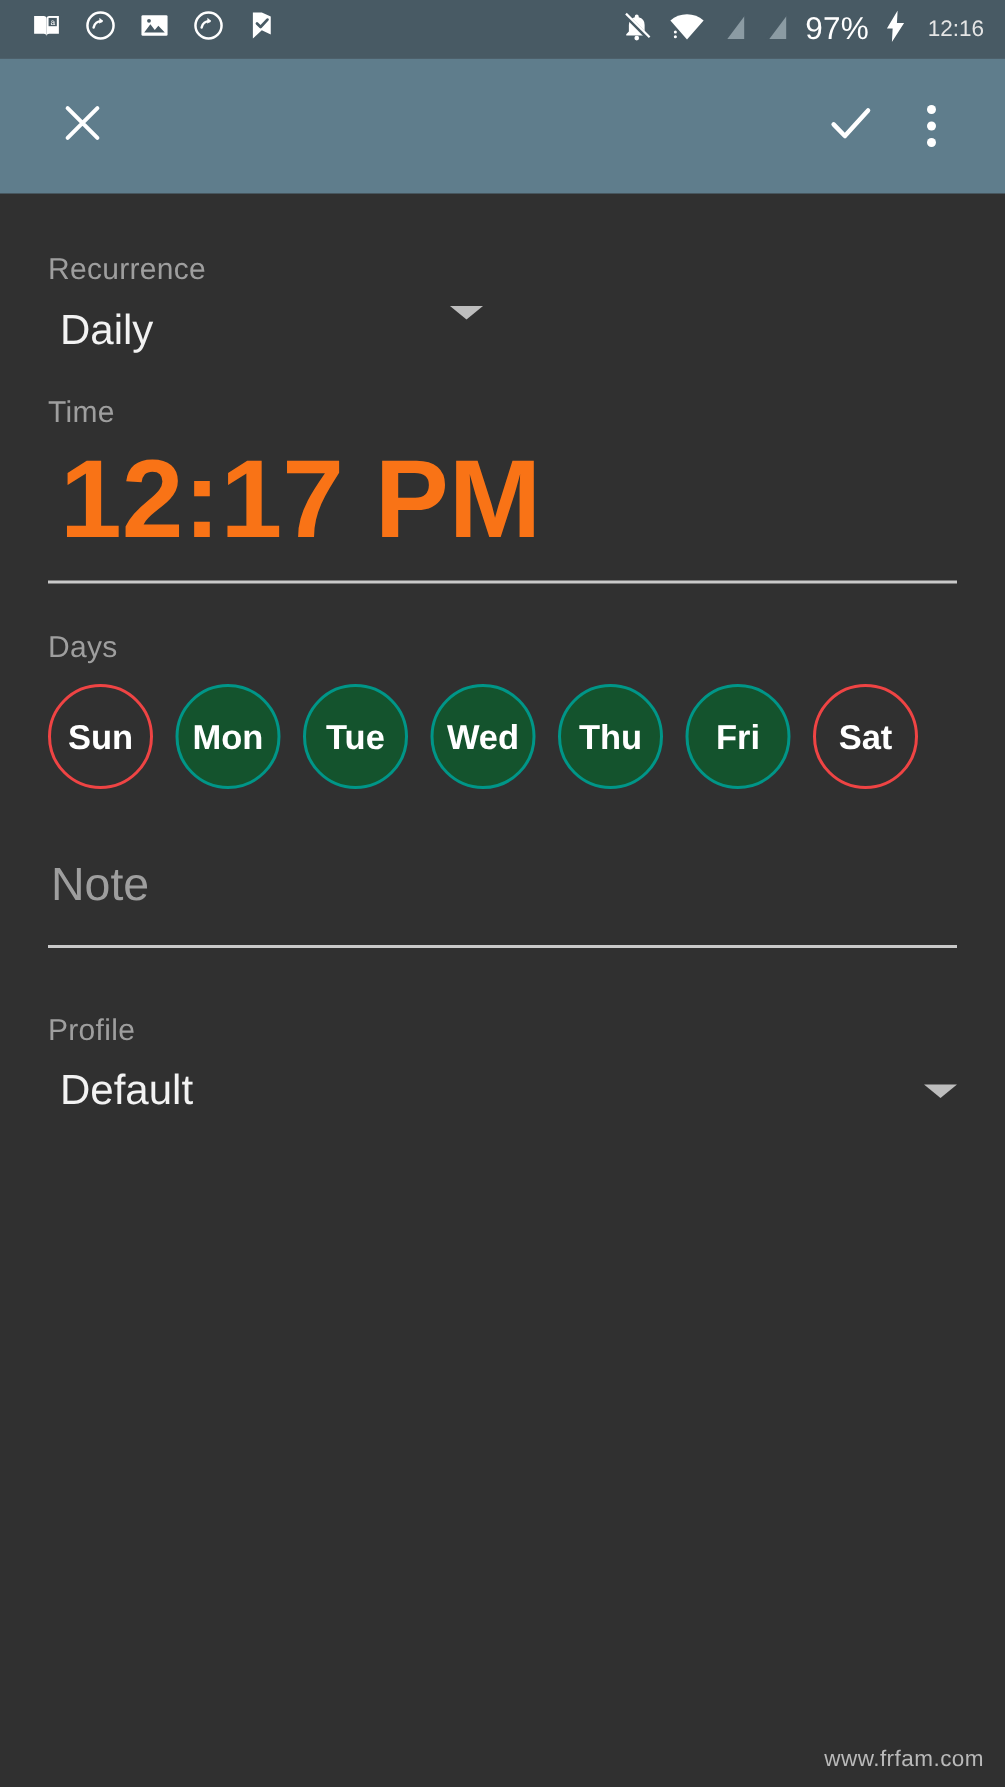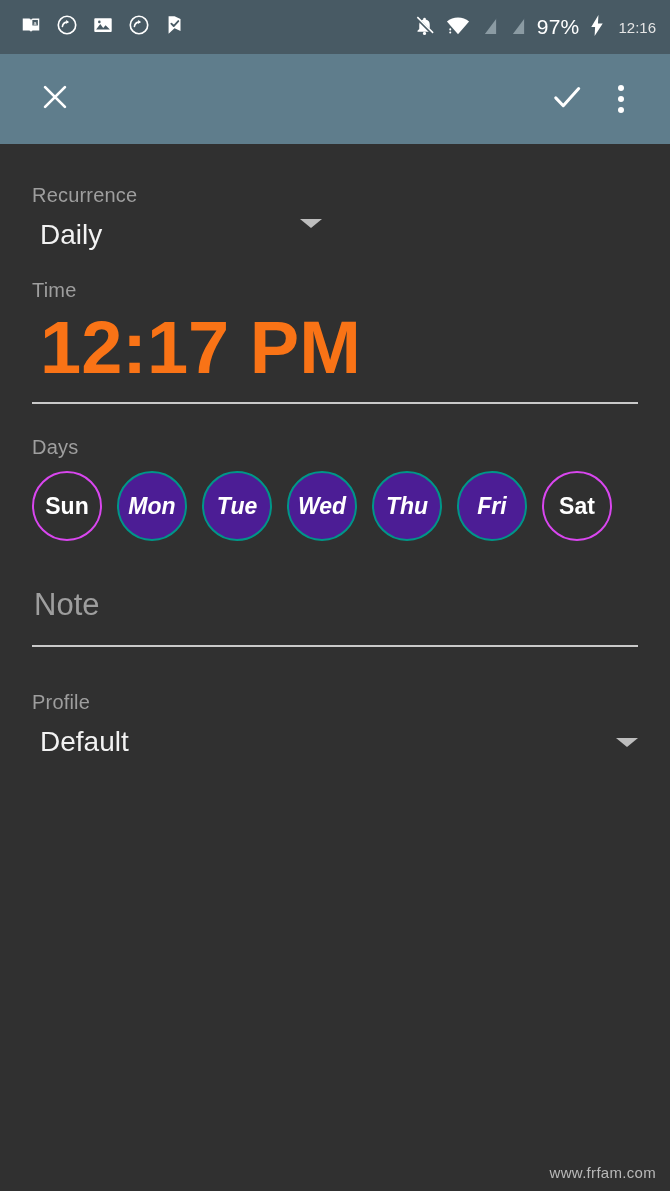--- a/index.html
+++ b/index.html
@@ -6,21 +6,21 @@
   html,body { width:670px; height:1191px; }
   body{
     background:#303030;
     font-family:"Liberation Sans", sans-serif;
     overflow:hidden;
     position:relative;
   }
 
   
   .statusbar{
-    height:54px;
+    height:39px;
     background:#485a64;
     display:flex;
     align-items:center;
     padding:0 14px 0 20px;
     color:#ffffff;
   }
   .sb-left{ display:flex; align-items:center; gap:14px; flex:1; }
   .sb-right{ display:flex; align-items:center; gap:11px; }
   .sb-ico{ display:block; }
   .sb-text{
@@ -109,22 +109,22 @@
   .day-chip{
     width:70px;height:70px;
     border-radius:50%;
     display:flex;align-items:center;justify-content:center;
     font-size:23px;
     font-weight:600;
     color:#ffffff;
     cursor:pointer;
     flex:0 0 auto;
   }
-  .day-chip.on{ background:#4c1d95; border:2px solid #009688;font-style:italic; }
-  .day-chip.off{ background:transparent; border:2px solid #d946ef; }
+  .day-chip.on{ background:#14532d; border:2px solid #009688; }
+  .day-chip.off{ background:transparent; border:2px solid #ef4444; }
 
   
   .note-block{ margin-top:42px; }
   .note-input{
     width:100%;
     background:transparent;
     border:none;
     outline:none;
     color:#f2f2f2;
     font-size:31px;

